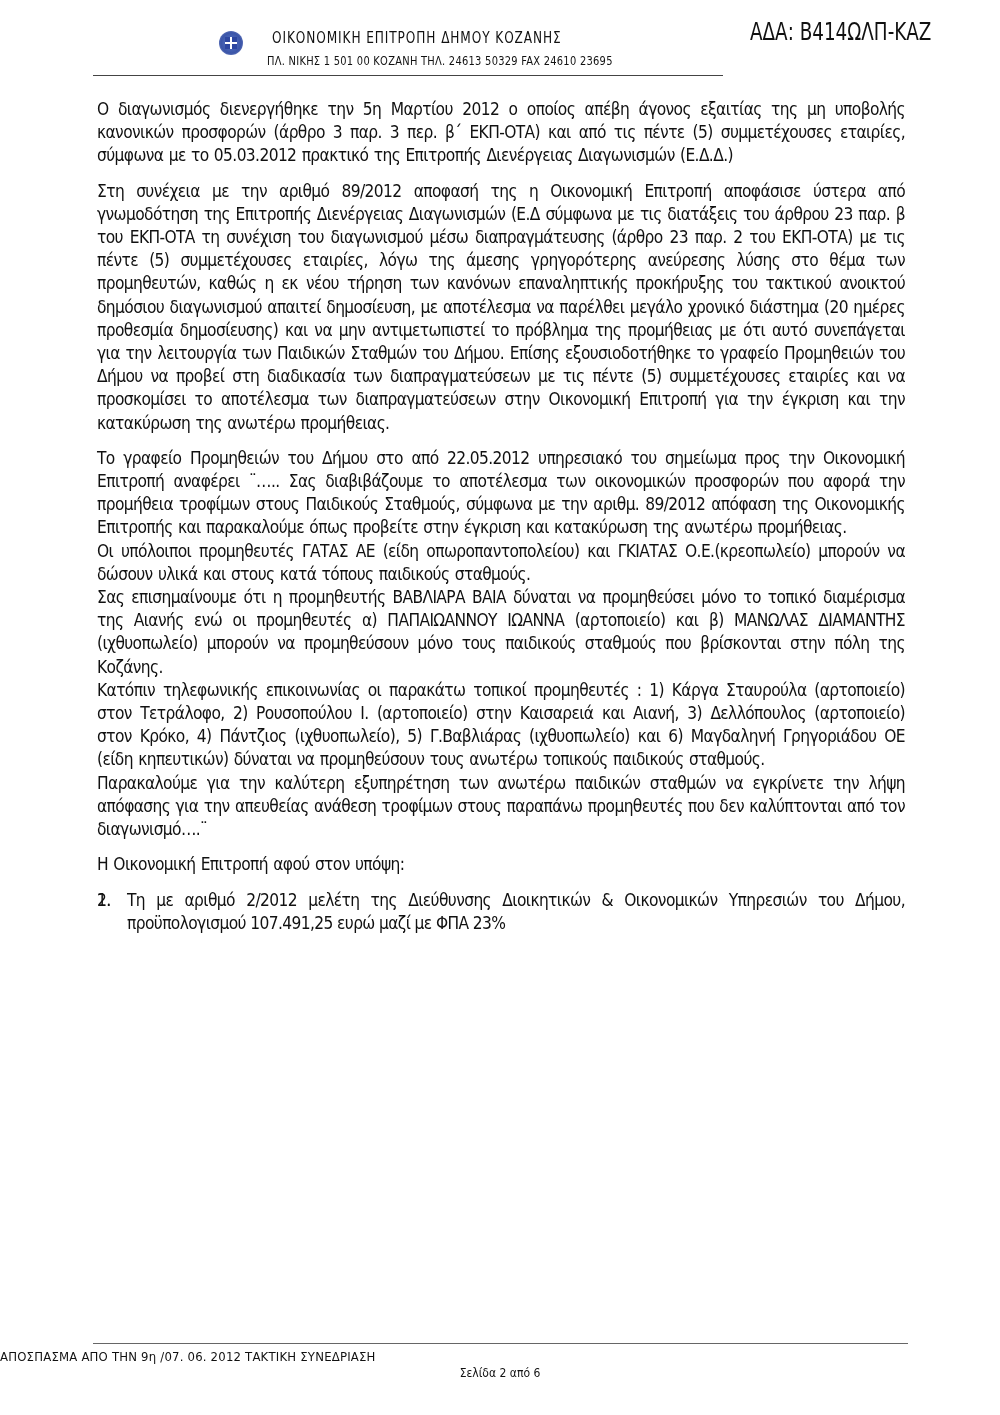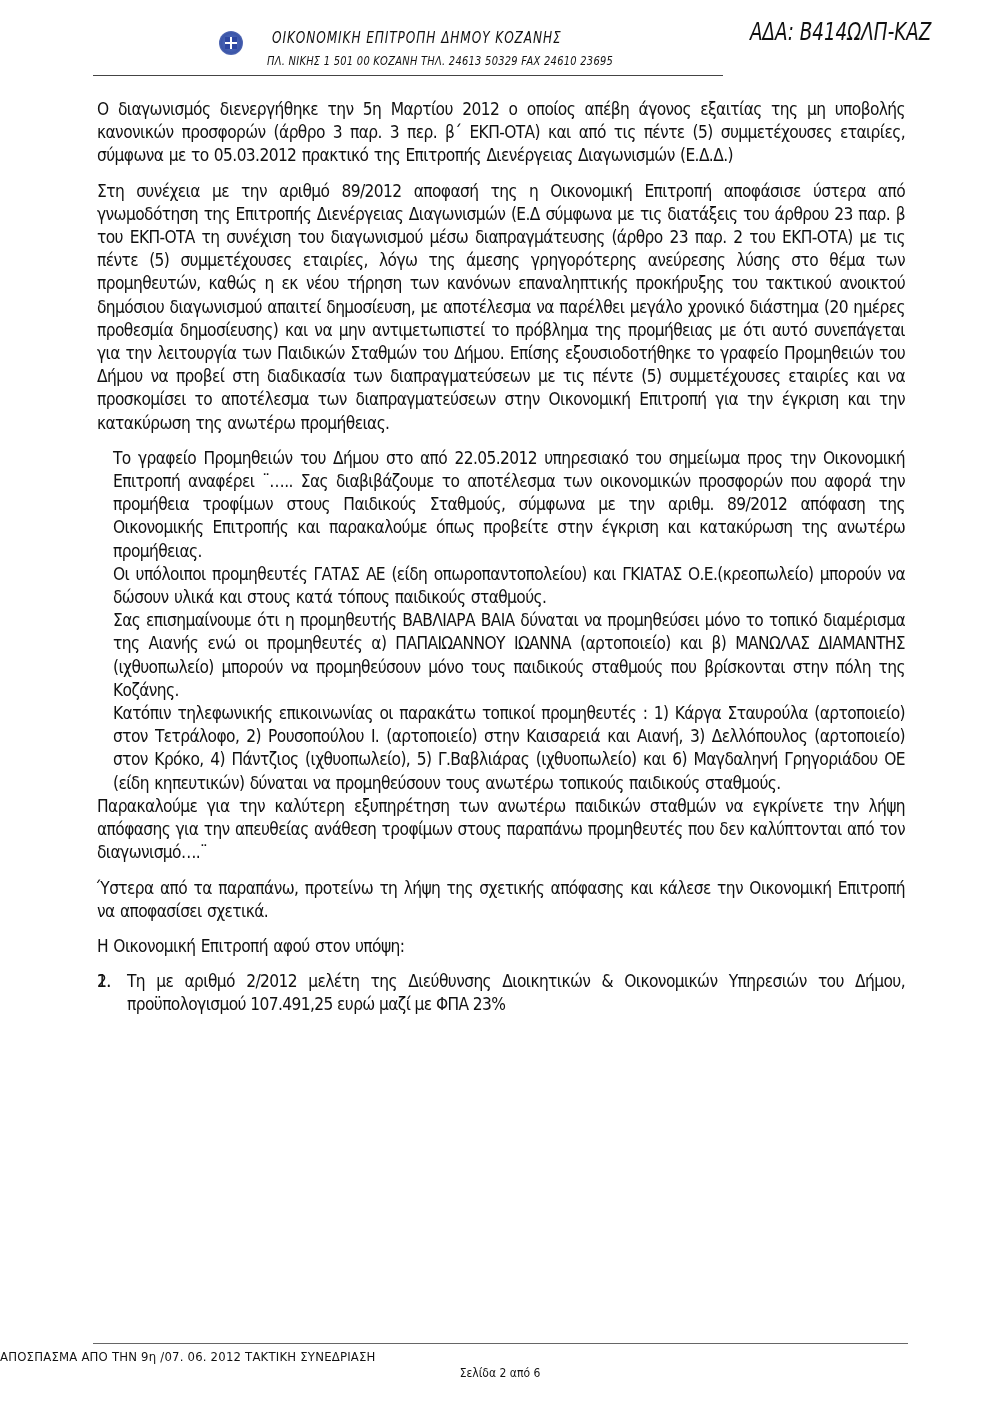--- a/index.html
+++ b/index.html
@@ -1,32 +1,32 @@
 <!DOCTYPE html>
 <html><head>
 <meta charset="utf-8">
 <style>
   html, body { margin: 0; padding: 0; background: #ffffff; }
   body { width: 1000px; height: 1415px; position: relative; overflow: hidden;
          font-family: "DejaVu Sans Condensed", "DejaVu Sans", sans-serif; color: #111; }
-  .header { position: absolute; left: 0; top: 0; width: 1000px; height: 80px; font-style: italic; }
+  .header { position: absolute; left: 0; top: 0; width: 1000px; height: 80px; }
   .logo { position: absolute; left: 219px; top: 31px; width: 24px; height: 24px; border-radius: 50%;
           background: radial-gradient(circle, #5a78c8 0%, #3b55a8 60%, #9aa8d8 100%); }
   .logo::after { content: ""; position: absolute; left: 6px; top: 6px; width: 12px; height: 12px;
           background: linear-gradient(#fff,#fff) 5px 0/2px 12px no-repeat,
                       linear-gradient(#fff,#fff) 0 5px/12px 2px no-repeat, #2d46a0; }
   .org-title { position: absolute; left: 272px; top: 29px; font-size: 15px; letter-spacing: 1px;
                font-variant: small-caps; transform: scaleX(0.9); transform-origin: left; }
   .org-address { position: absolute; left: 267px; top: 53px; font-size: 12.5px; letter-spacing: 0.3px;
                  transform: scaleX(0.88); transform-origin: left; white-space: nowrap; }
   .ada { position: absolute; left: 750px; top: 18px; font-size: 24px; transform: scaleX(0.85); transform-origin: left; white-space: nowrap; }
   .header-rule { position: absolute; left: 93px; top: 75px; width: 630px; height: 1px; background: #444; }
   .content { position: absolute; left: 97px; top: 98px; width: 808px; font-size: 17.2px; line-height: 23.2px; }
   .para { margin: 0 0 12px 0; text-align: justify; letter-spacing: -0.6px; word-spacing: 1px; }
-  .para.tight { margin-bottom: 0; margin-left: 16px; }
+  .para.tight { margin-bottom: 0; }
   .para.gap { margin-bottom: 12px; }
   ol.items { margin: 0; padding: 0; list-style: none; }
   ol.items li { position: relative; padding-left: 30px; text-align: justify; letter-spacing: -0.6px; }
   ol.items li .num { position: absolute; left: 0; top: 0; }
   .footer-rule { position: absolute; left: 93px; top: 1343px; width: 815px; height: 1px; background: #666; }
   .footer-line1 { position: absolute; left: 0; width: 1000px; top: 1349px; text-align: left; font-size: 13px; letter-spacing: 0.2px; }
   .footer-line2 { position: absolute; left: 0; width: 1000px; top: 1366px; text-align: center; font-size: 12px; }
 </style>
 </head>
 <body>
@@ -40,21 +40,20 @@
 </div>
 
 <div class="content">
   <p class="para">Ο διαγωνισμός διενεργήθηκε την 5η Μαρτίου 2012 ο οποίος απέβη άγονος εξαιτίας της μη υποβολής κανονικών προσφορών  (άρθρο 3 παρ. 3 περ. β΄ ΕΚΠ-ΟΤΑ) και από τις πέντε (5) συμμετέχουσες εταιρίες, σύμφωνα με το 05.03.2012 πρακτικό της Επιτροπής Διενέργειας Διαγωνισμών (Ε.Δ.Δ.)</p>
   <p class="para"> Στη συνέχεια με την αριθμό 89/2012 αποφασή της η Οικονομική Επιτροπή αποφάσισε ύστερα από γνωμοδότηση της Επιτροπής Διενέργειας Διαγωνισμών (Ε.Δ σύμφωνα με τις διατάξεις του άρθρου 23 παρ. β του ΕΚΠ-ΟΤΑ τη συνέχιση του διαγωνισμού μέσω διαπραγμάτευσης (άρθρο 23 παρ. 2 του ΕΚΠ-ΟΤΑ) με τις πέντε (5) συμμετέχουσες εταιρίες, λόγω της άμεσης γρηγορότερης ανεύρεσης λύσης στο θέμα των προμηθευτών, καθώς η εκ νέου τήρηση των κανόνων επαναληπτικής προκήρυξης του τακτικού ανοικτού δημόσιου διαγωνισμού απαιτεί δημοσίευση, με αποτέλεσμα να παρέλθει μεγάλο χρονικό διάστημα (20 ημέρες προθεσμία δημοσίευσης) και να μην αντιμετωπιστεί το πρόβλημα της προμήθειας με ότι αυτό συνεπάγεται για την λειτουργία των Παιδικών Σταθμών του Δήμου. Επίσης εξουσιοδοτήθηκε το γραφείο Προμηθειών του Δήμου να προβεί στη διαδικασία των διαπραγματεύσεων με τις πέντε (5) συμμετέχουσες εταιρίες και να προσκομίσει το αποτέλεσμα των διαπραγματεύσεων στην Οικονομική Επιτροπή για την έγκριση και την κατακύρωση της ανωτέρω προμήθειας.</p>
   <p class="para tight">Το γραφείο Προμηθειών του Δήμου στο από 22.05.2012 υπηρεσιακό του σημείωμα προς την Οικονομική Επιτροπή αναφέρει ¨….. Σας διαβιβάζουμε το αποτέλεσμα των οικονομικών προσφορών που αφορά την προμήθεια τροφίμων στους Παιδικούς Σταθμούς,   σύμφωνα με την αριθμ. 89/2012 απόφαση της Οικονομικής Επιτροπής και παρακαλούμε όπως προβείτε  στην έγκριση και κατακύρωση  της  ανωτέρω προμήθειας.</p>
   <p class="para tight">Οι υπόλοιποι προμηθευτές ΓΑΤΑΣ ΑΕ  (είδη οπωροπαντοπολείου) και ΓΚΙΑΤΑΣ Ο.Ε.(κρεοπωλείο)  μπορούν να δώσουν υλικά και  στους κατά τόπους παιδικούς σταθμούς.</p>
   <p class="para tight">Σας επισημαίνουμε ότι η προμηθευτής ΒΑΒΛΙΑΡΑ ΒΑΙΑ δύναται να προμηθεύσει μόνο το τοπικό διαμέρισμα της Αιανής ενώ οι προμηθευτές α) ΠΑΠΑΙΩΑΝΝΟΥ ΙΩΑΝΝΑ (αρτοποιείο) και β) ΜΑΝΩΛΑΣ ΔΙΑΜΑΝΤΗΣ (ιχθυοπωλείο) μπορούν να προμηθεύσουν μόνο τους παιδικούς σταθμούς που  βρίσκονται στην πόλη της Κοζάνης.</p>
   <p class="para tight">Κατόπιν  τηλεφωνικής επικοινωνίας οι παρακάτω  τοπικοί προμηθευτές : 1) Κάργα Σταυρούλα (αρτοποιείο)  στον Τετράλοφο, 2) Ρουσοπούλου Ι. (αρτοποιείο)  στην Καισαρειά και Αιανή, 3) Δελλόπουλος (αρτοποιείο) στον Κρόκο, 4) Πάντζιος (ιχθυοπωλείο), 5) Γ.Βαβλιάρας (ιχθυοπωλείο) και 6) Μαγδαληνή Γρηγοριάδου ΟΕ (είδη κηπευτικών) δύναται να προμηθεύσουν τους ανωτέρω τοπικούς παιδικούς σταθμούς.</p>
   <p class="para gap">Παρακαλούμε για την καλύτερη εξυπηρέτηση των ανωτέρω παιδικών σταθμών να εγκρίνετε  την λήψη απόφασης για την απευθείας ανάθεση  τροφίμων στους παραπάνω προμηθευτές  που δεν καλύπτονται από τον διαγωνισμό….¨</p>
-  <p class="para"> Ύστερα από τα παραπάνω, προτείνω τη λήψη της σχετικής απόφασης και κάλεσε την Οικονομική Επιτροπή να αποφασίσει σχετικά.</p>
   <p class="para"> Η Οικονομική  Επιτροπή αφού στον υπόψη:</p>
   <ol class="items">
     <li>
       <span class="num">1.</span>
     </li>
     <li>
       <span class="num">2.</span>
       <span>Τη με αριθμό 2/2012 μελέτη της Διεύθυνσης Διοικητικών &amp; Οικονομικών Υπηρεσιών του Δήμου, προϋπολογισμού 107.491,25 ευρώ μαζί με ΦΠΑ 23%</span>
     </li>
   </ol>

